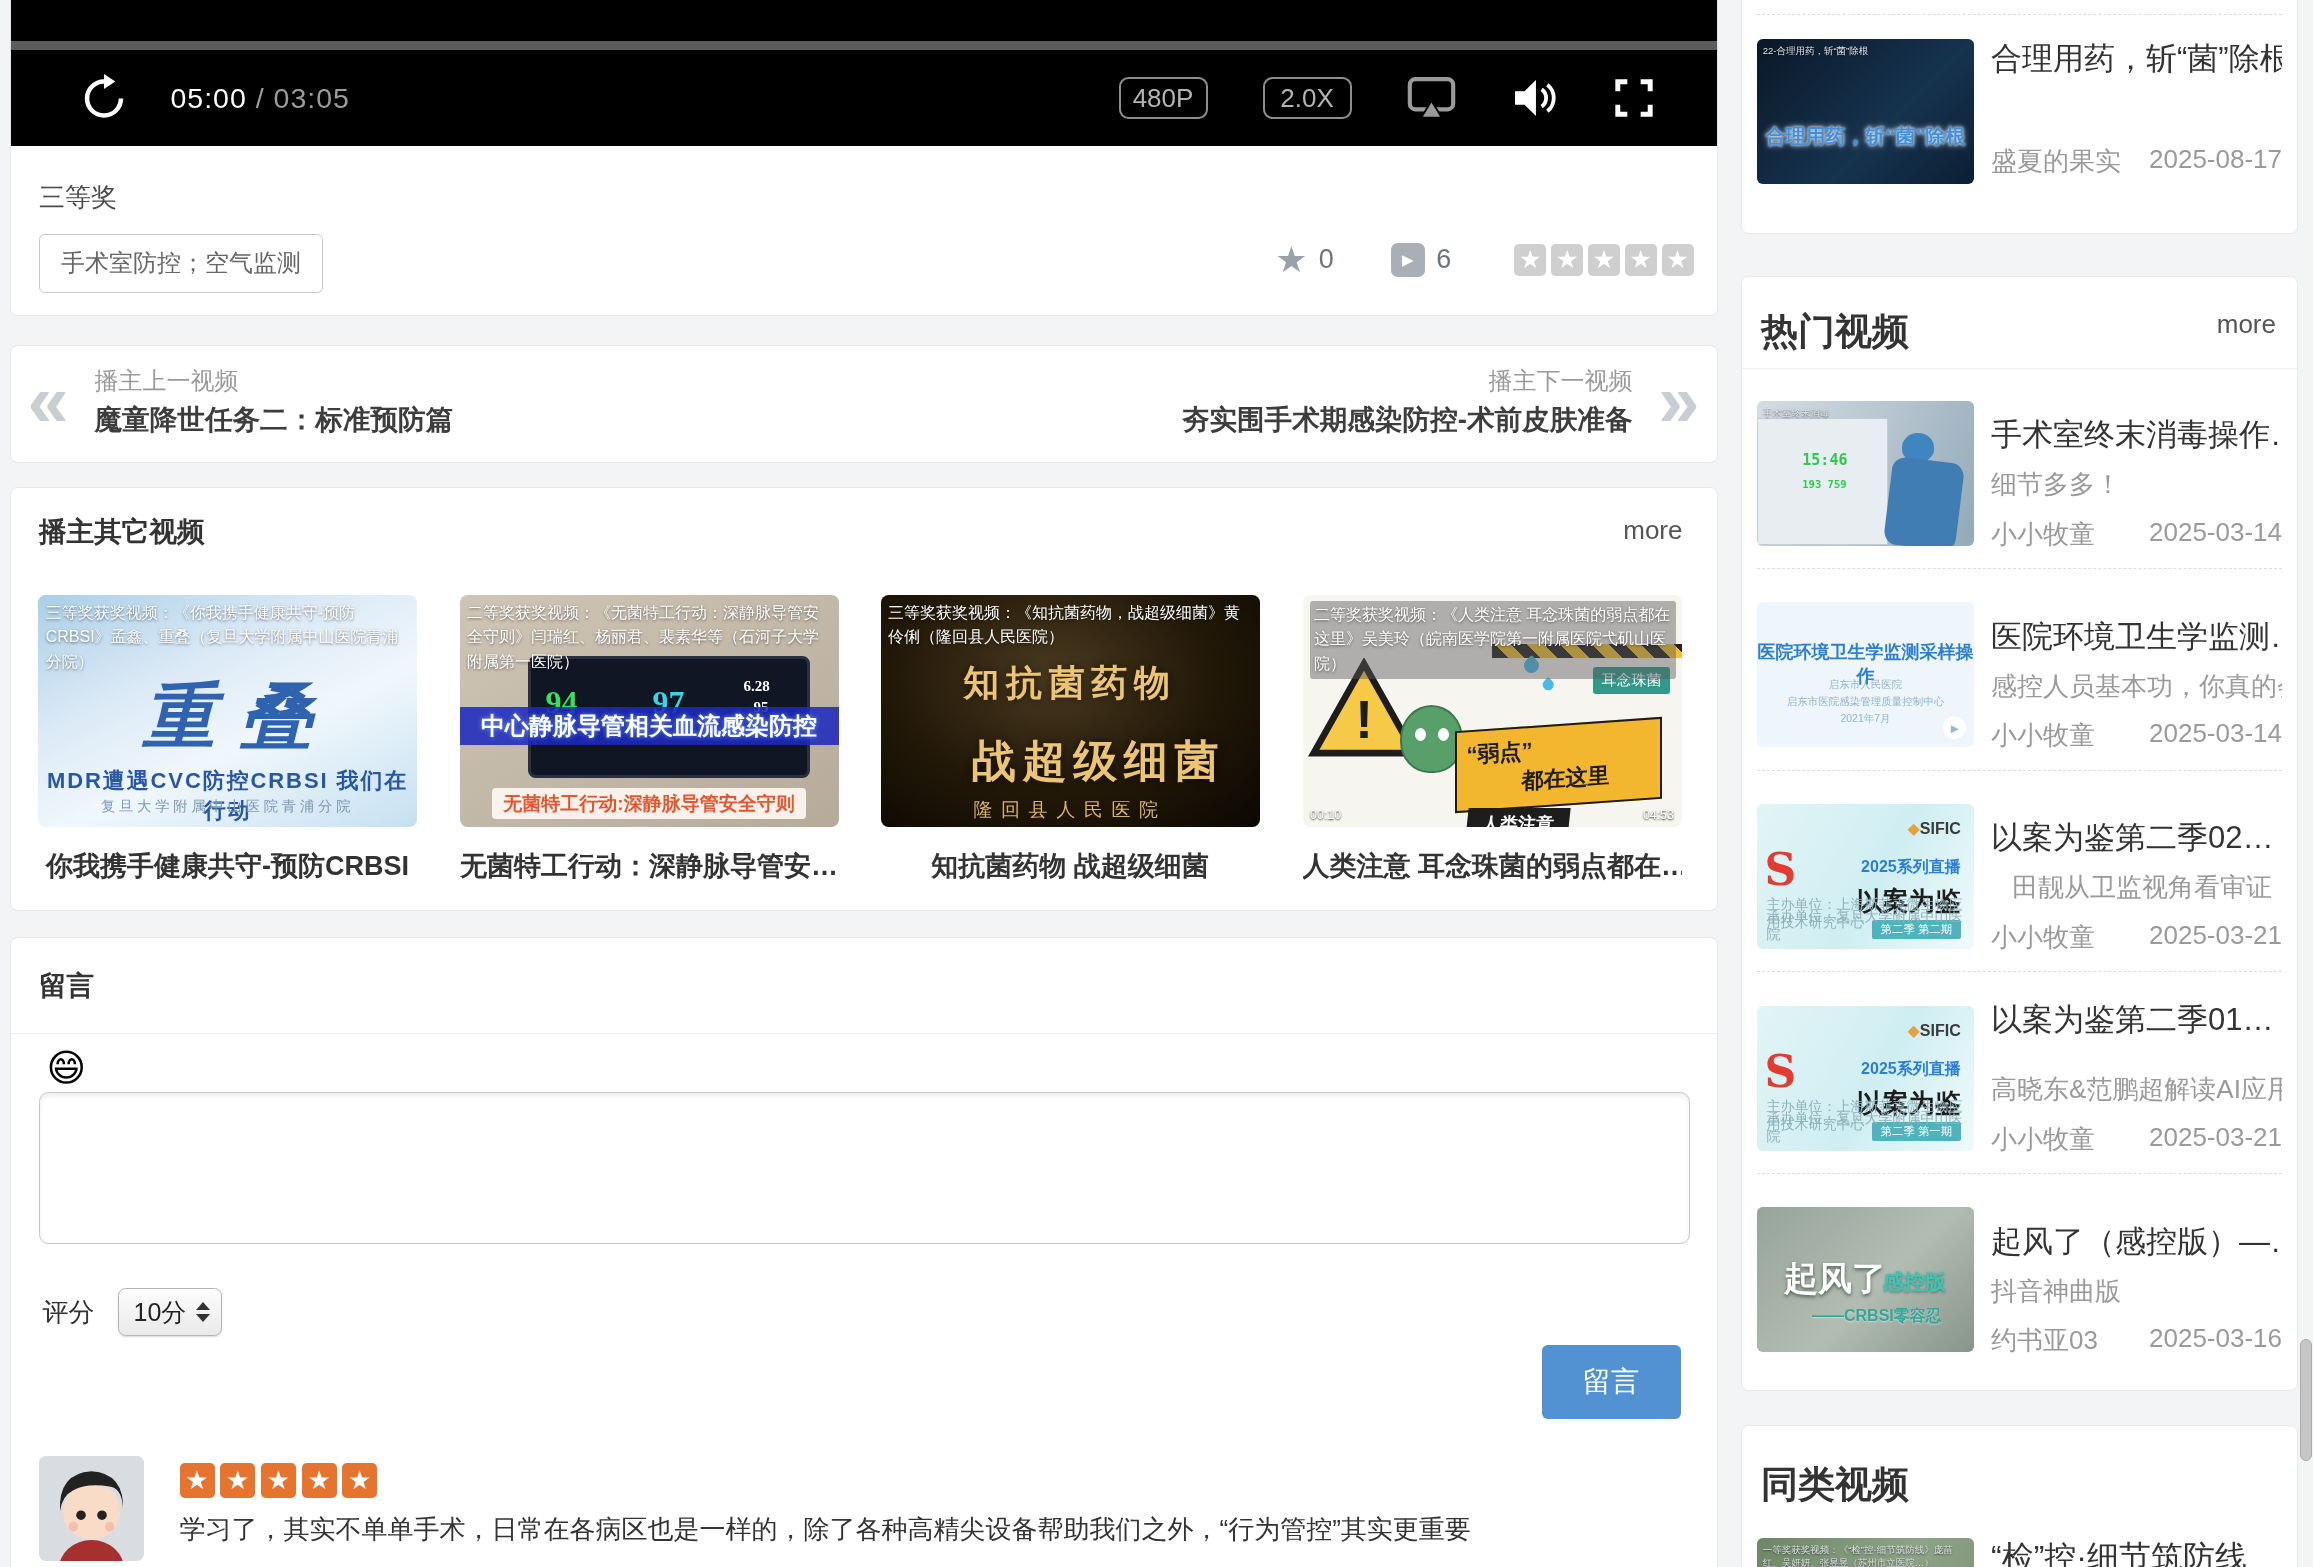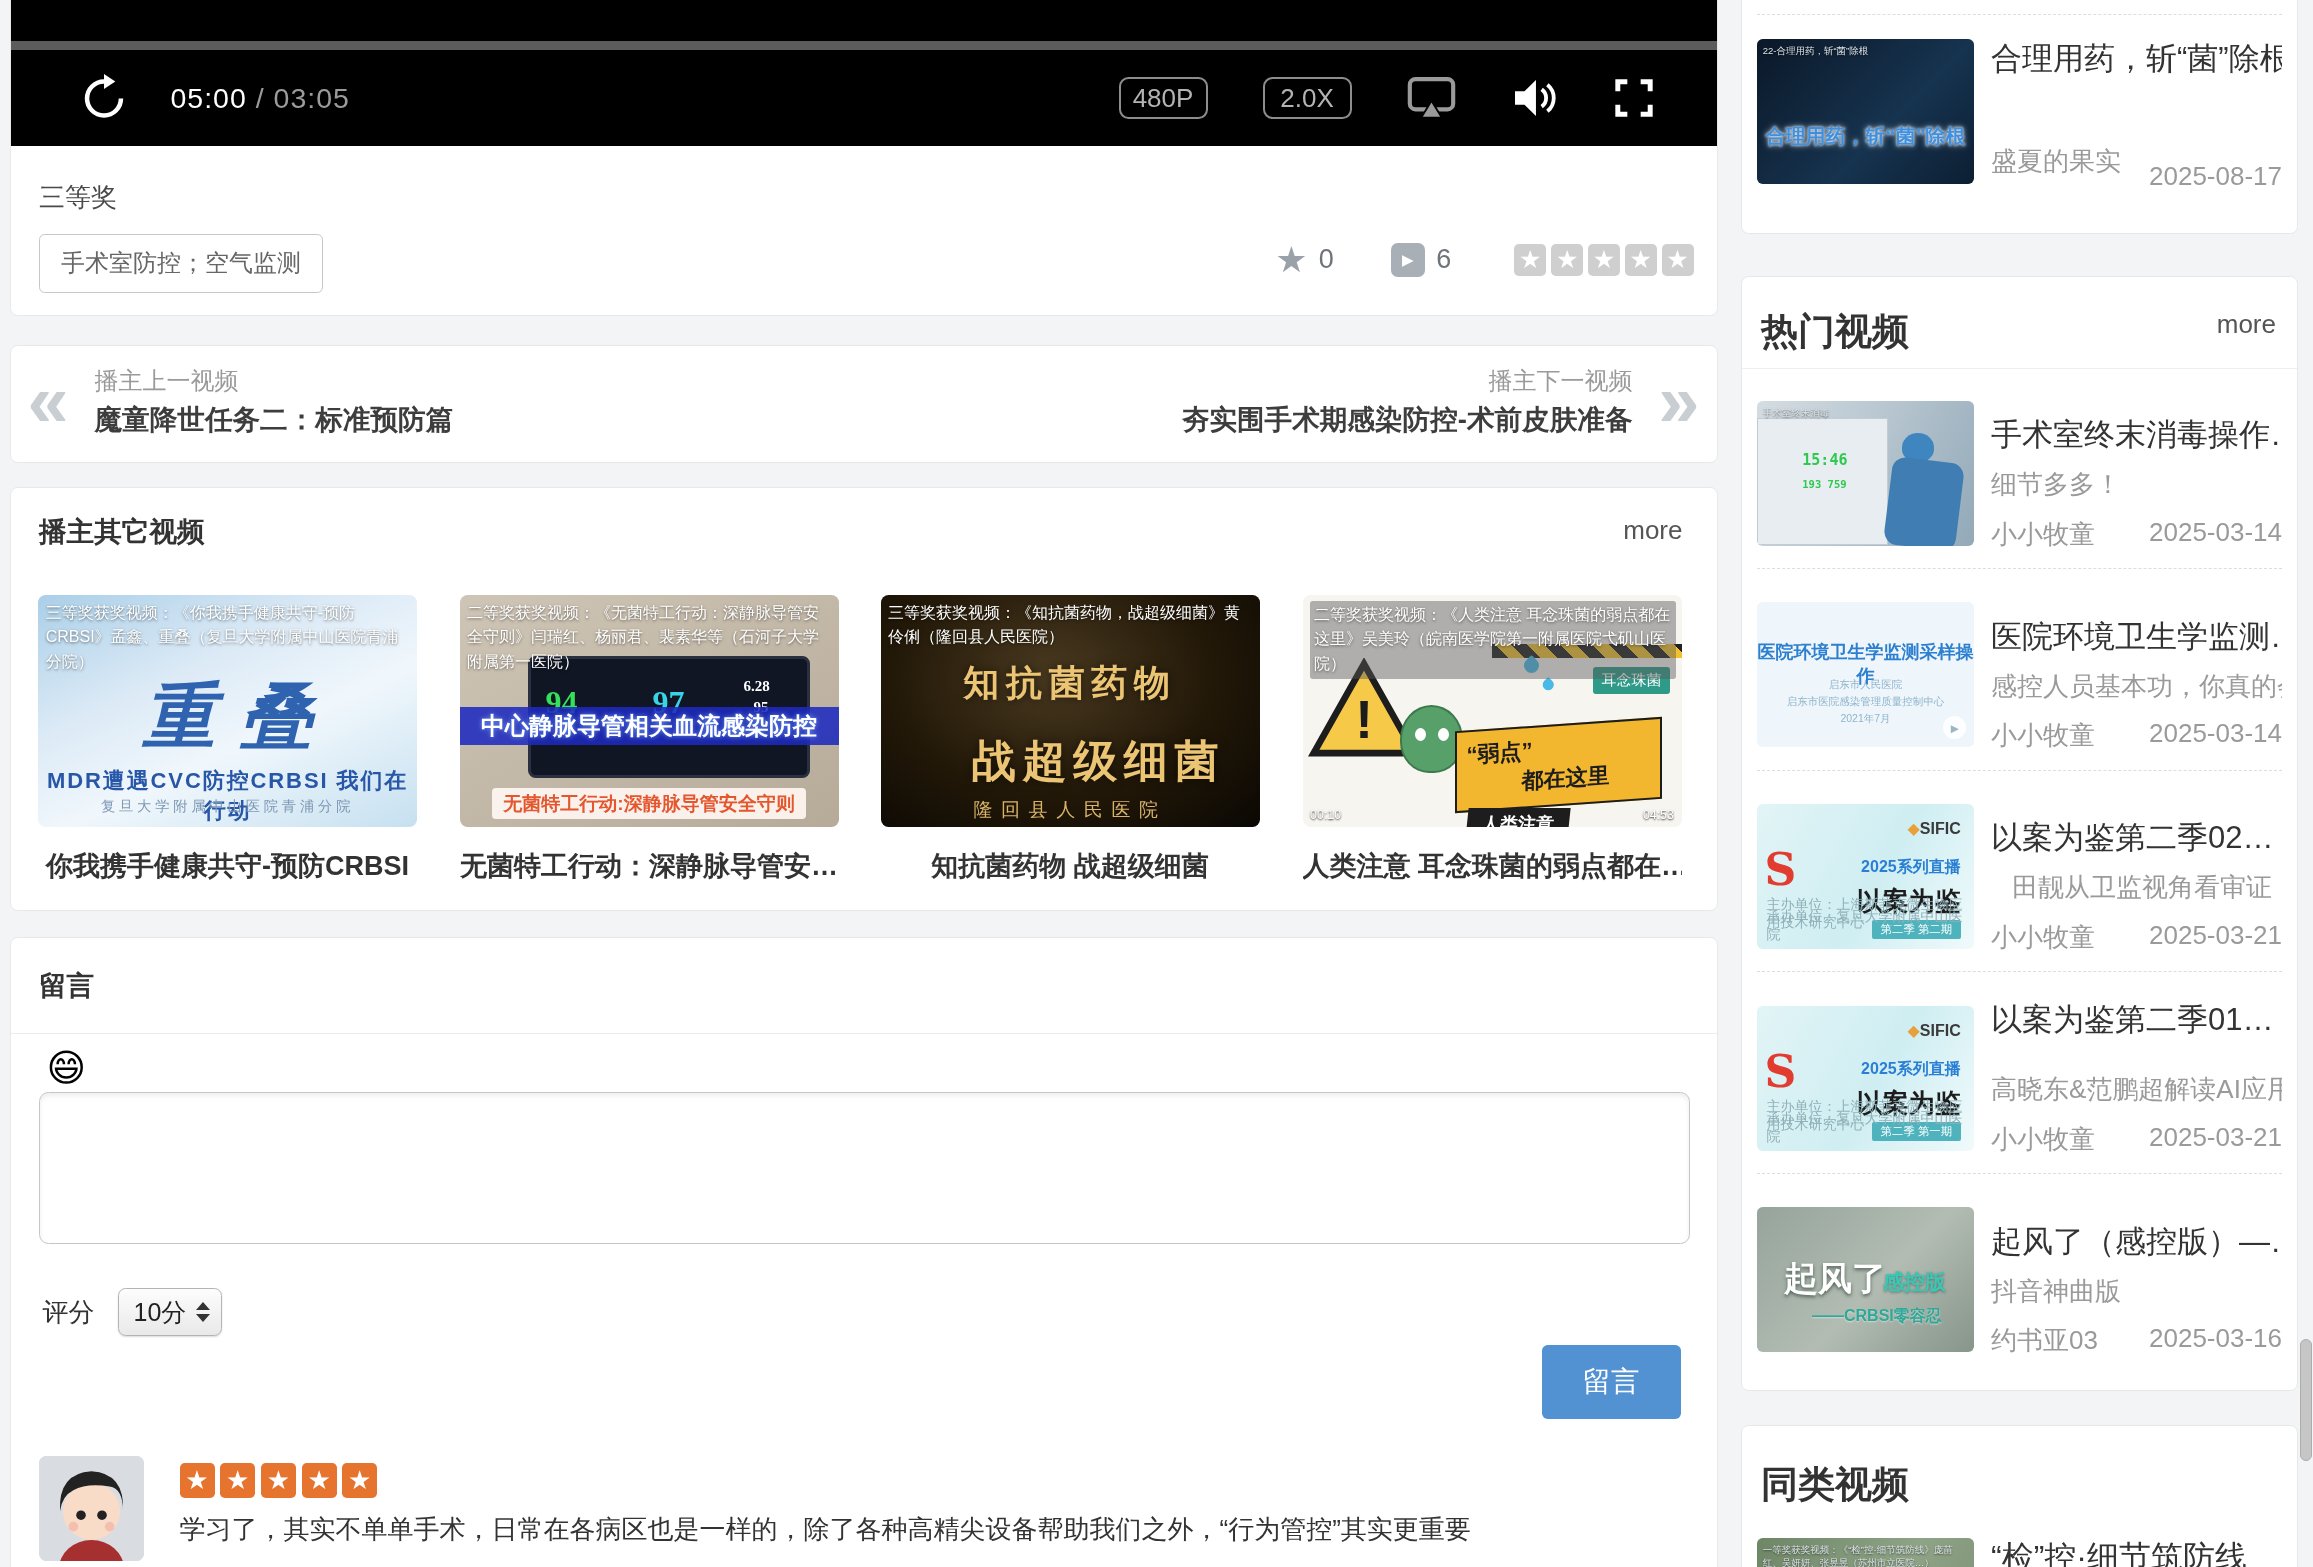--- a/index.html
+++ b/index.html
@@ -287,21 +287,21 @@
   </div>
 
   <div class="card" style="left:1741px; top:-30px; width:557px; height:264px;">
     <div class="s-dash" style="top:43px;"></div>
     <div class="s-thumb sA" style="top:68px;">
       <div class="corner-txt">22-合理用药，斩“菌”除根</div>
       <div class="sA-center">合理用药，斩“菌”除根</div>
     </div>
     <div class="s-title" style="top:67px;">合理用药，斩“菌”除根</div>
     <div class="s-author" style="top:173px;">盛夏的果实</div>
-    <div class="s-date" style="top:190px;">2025-08-17</div>
+    <div class="s-date" style="top:173px;">2025-08-17</div>
   </div>
 
   <div class="card" style="left:1741px; top:276px; width:557px; height:1115px;">
     <div class="s-head">热门视频</div>
     <div class="s-more">more</div>
     <div class="s-div"></div>
 
     <div class="s-thumb sh1" style="top:124px;">
       <div class="panel">
         <span class="led" style="left:13.3px; top:32px; font-size:15px;">15:46</span>

